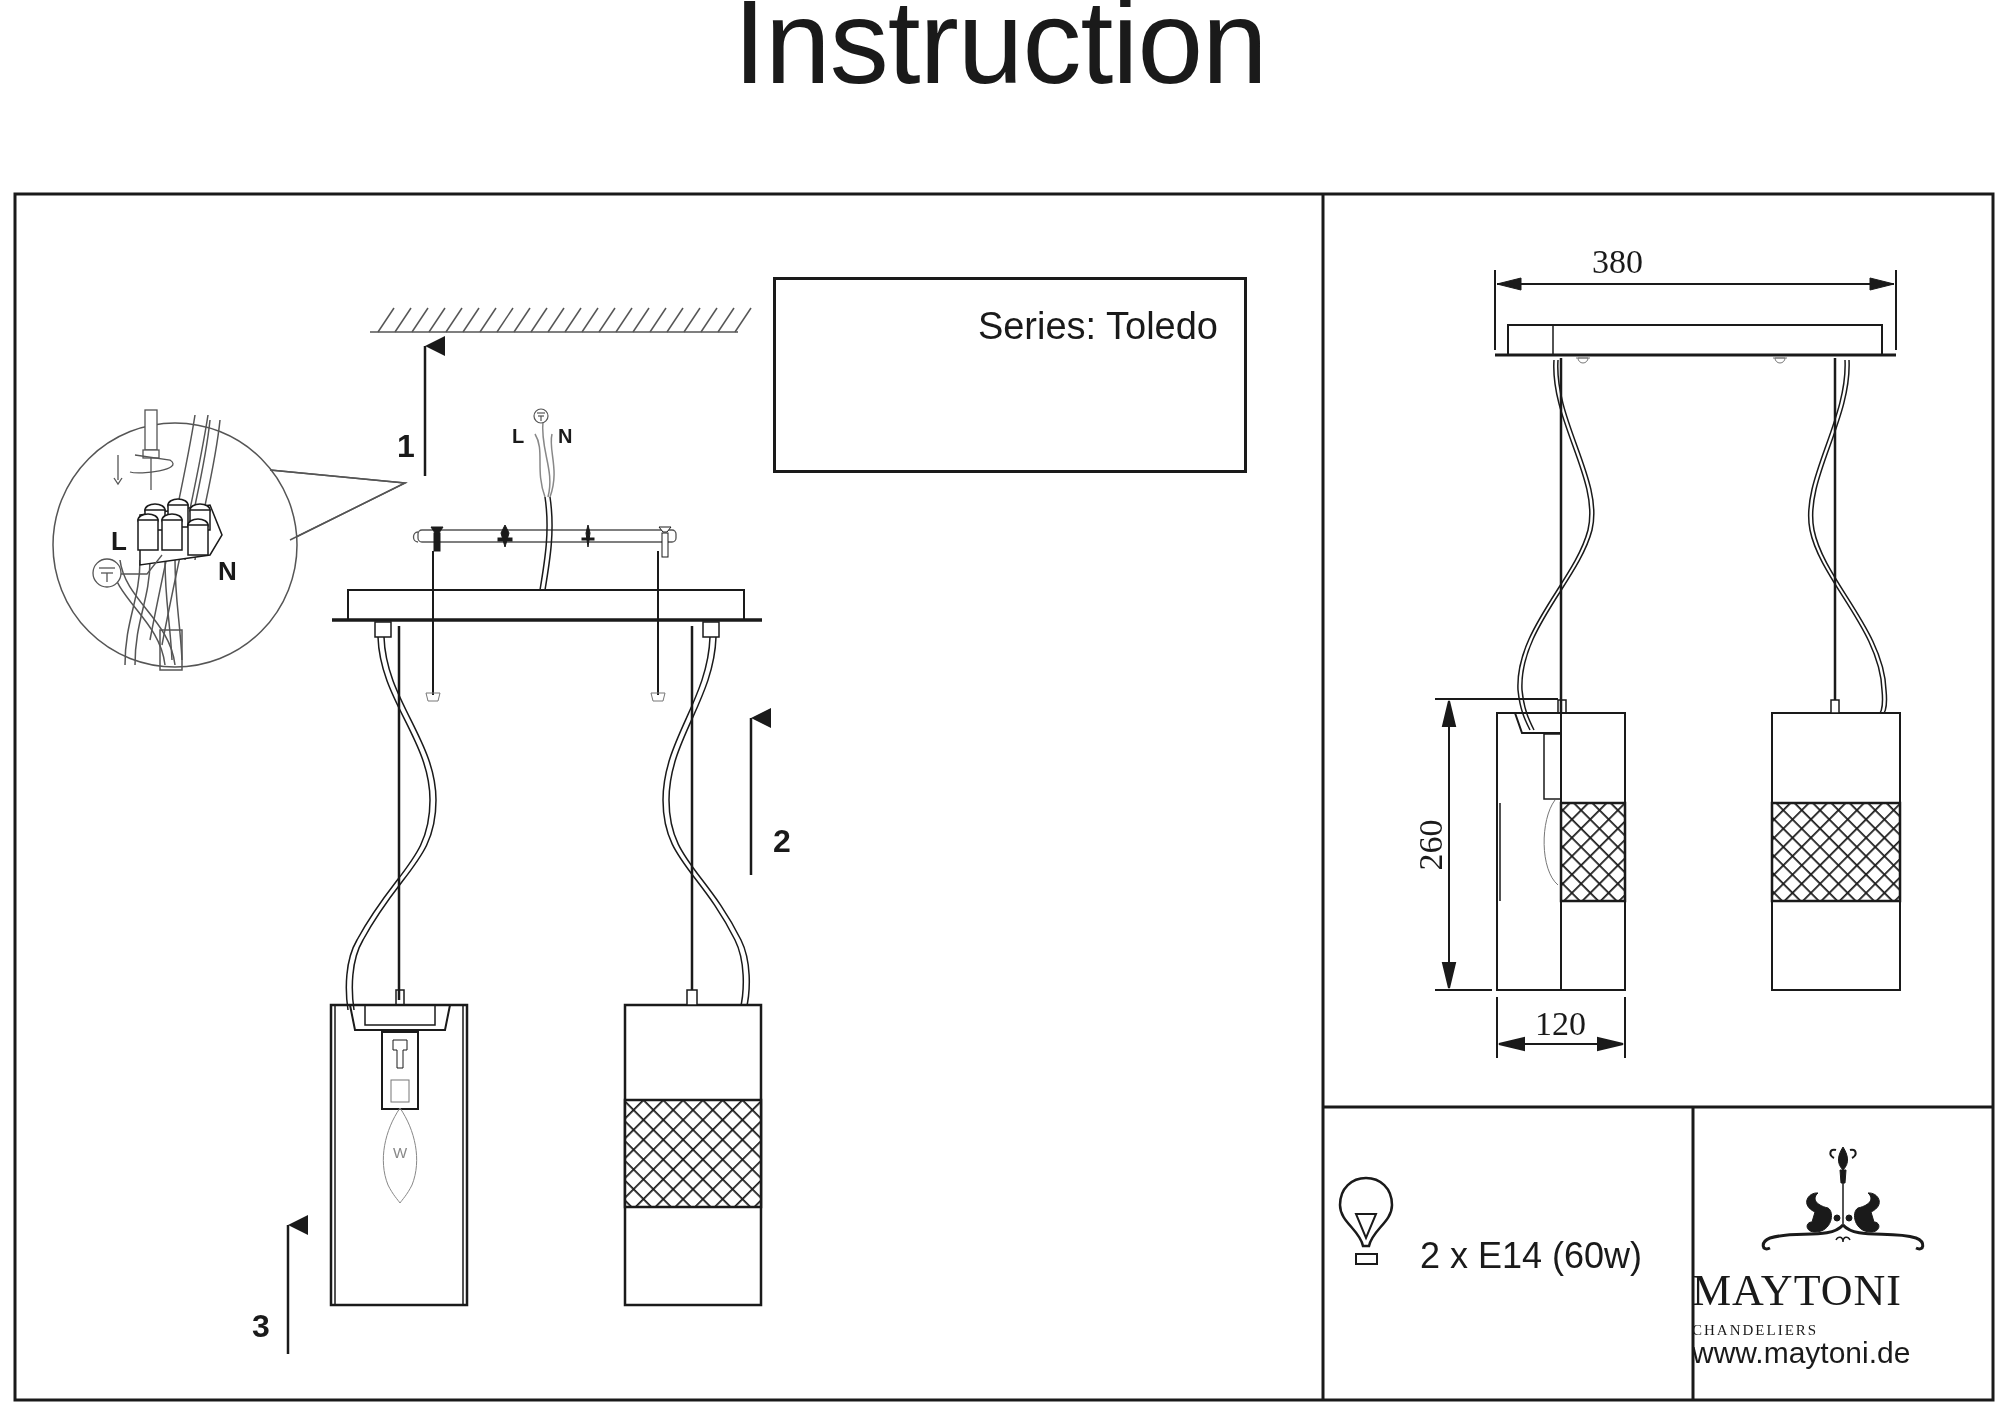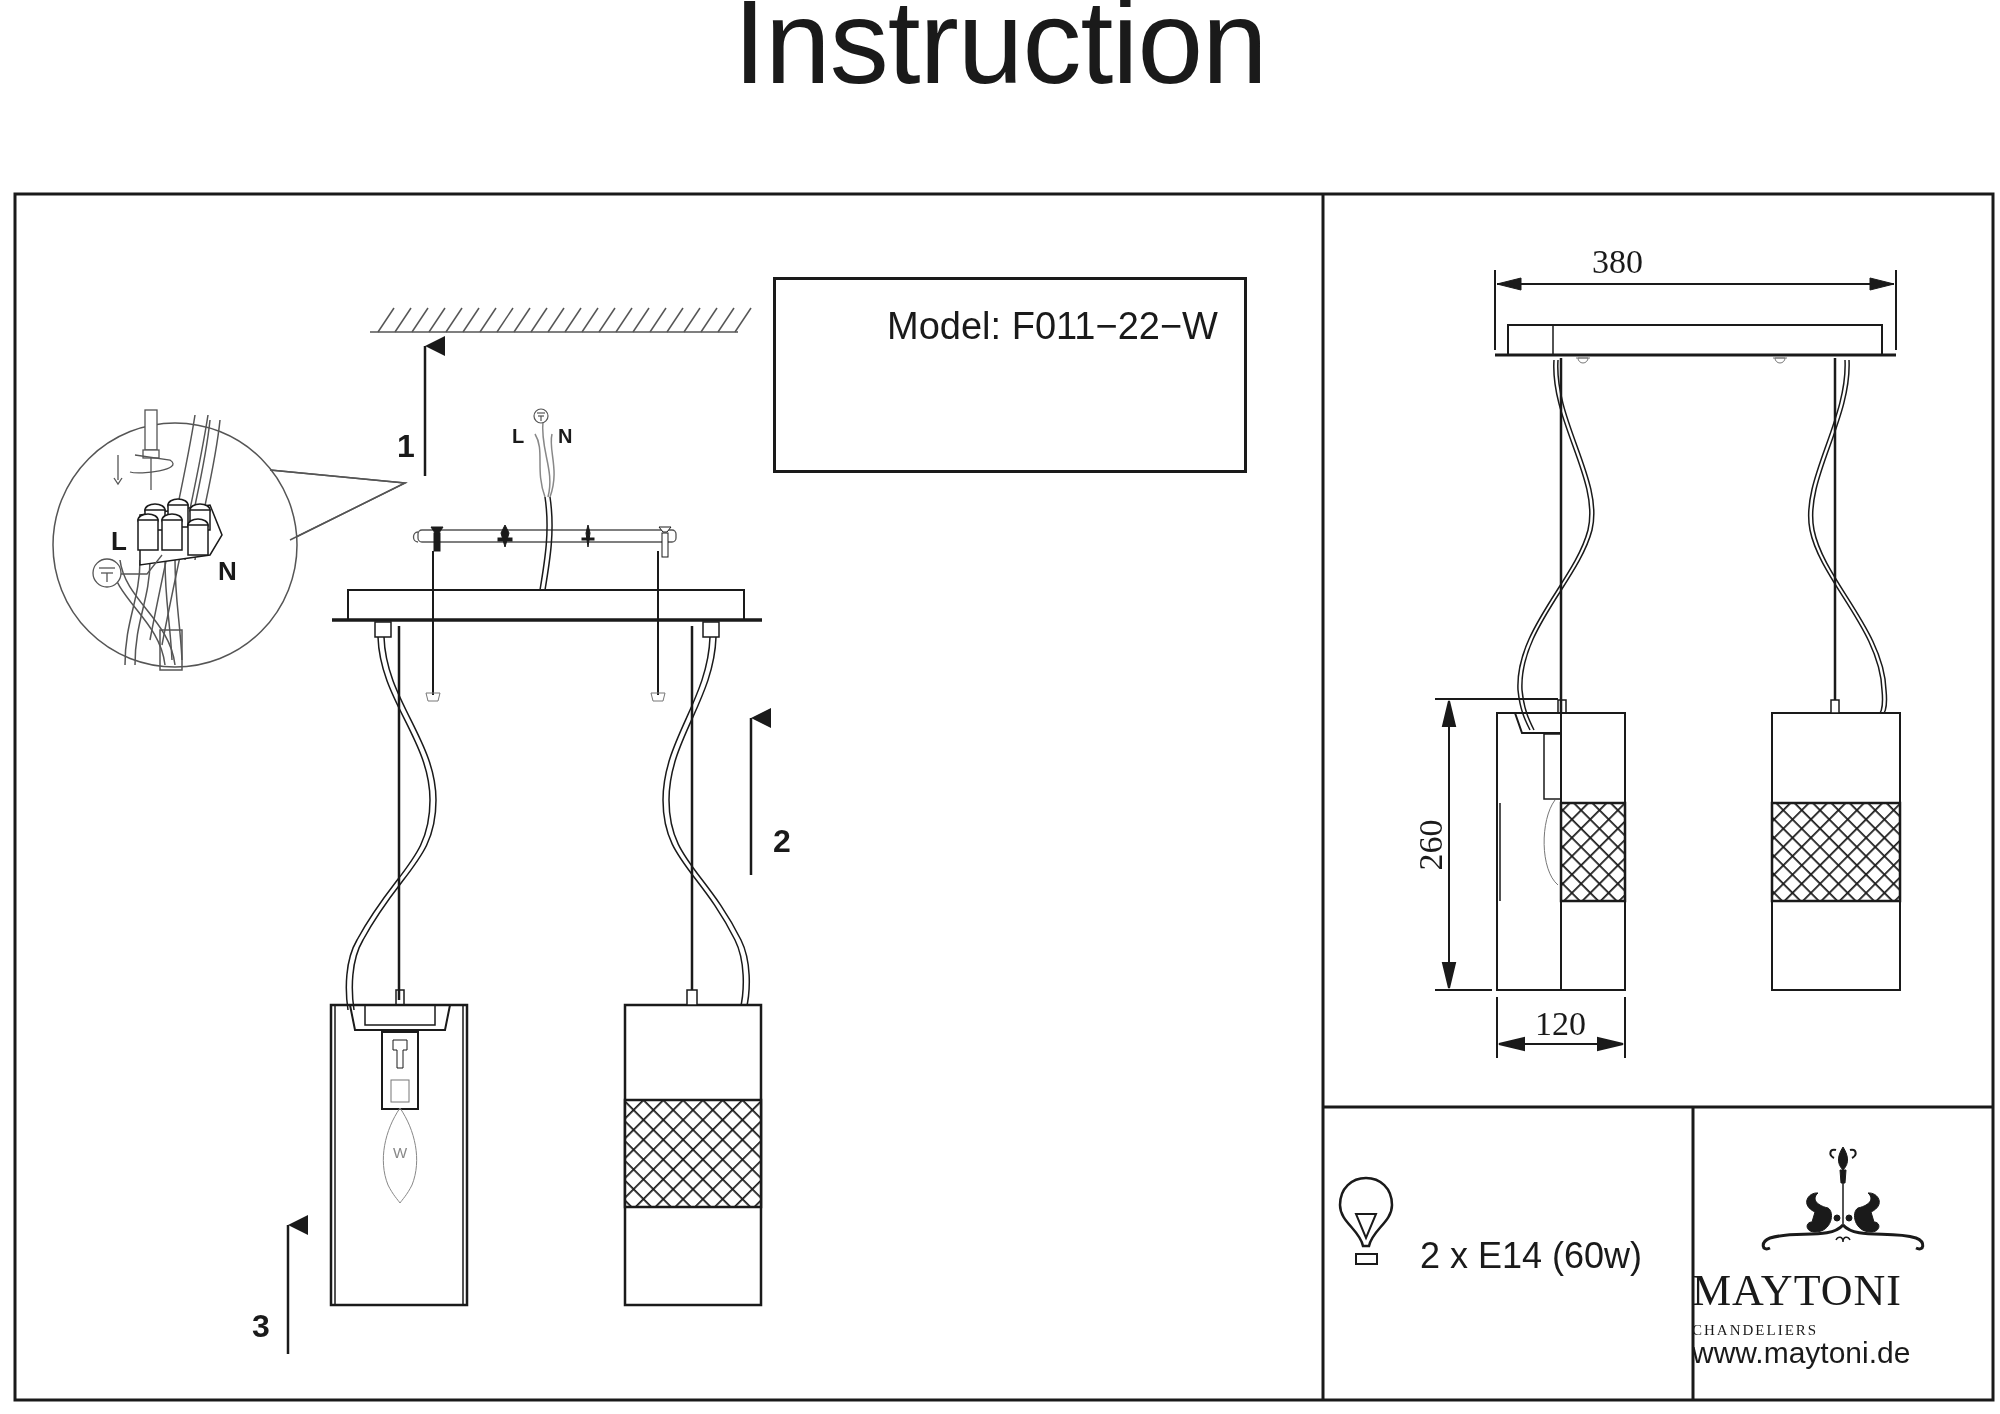--- a/index.html
+++ b/index.html
@@ -270,21 +270,21 @@
     <path d="M 1871 1212 C 1886 1205, 1878 1192, 1868 1193 C 1874 1198, 1871 1205, 1858 1208 C 1851 1212, 1854 1232, 1871 1232 C 1881 1232, 1881 1222, 1874 1222 Z"></path>
     <path d="M 1843 1225 C 1830 1240, 1795 1230, 1770 1238 C 1760 1242, 1762 1252, 1770 1248" fill="none" stroke-width="3"></path>
     <path d="M 1843 1225 C 1856 1240, 1891 1230, 1916 1238 C 1926 1242, 1924 1252, 1916 1248" fill="none" stroke-width="3"></path>
     <circle cx="1837" cy="1218" r="3"></circle>
       <circle cx="1849" cy="1218" r="3"></circle>
     <path d="M 1836 1240 C 1838 1236, 1843 1236, 1843 1242 C 1843 1236, 1848 1236, 1850 1240" fill="none" stroke-width="1.5"></path>
   </g>
 </svg>
 
 <div class="info-box">
-  <div>Model: F011−22−W</div>
+  <div>Series: Toledo</div>
 </div>
 
 <div class="step" style="left:397px; top:428px;">1</div>
 <div class="step" style="left:773px; top:823px;">2</div>
 <div class="step" style="left:252px; top:1308px;">3</div>
 
 <div class="lbl" style="left:111px; top:526px;">L</div>
 <div class="lbl" style="left:218px; top:556px;">N</div>
 <div class="lbl" style="left:512px; top:425px; font-size:20px;">L</div>
 <div class="lbl" style="left:558px; top:425px; font-size:20px;">N</div>

